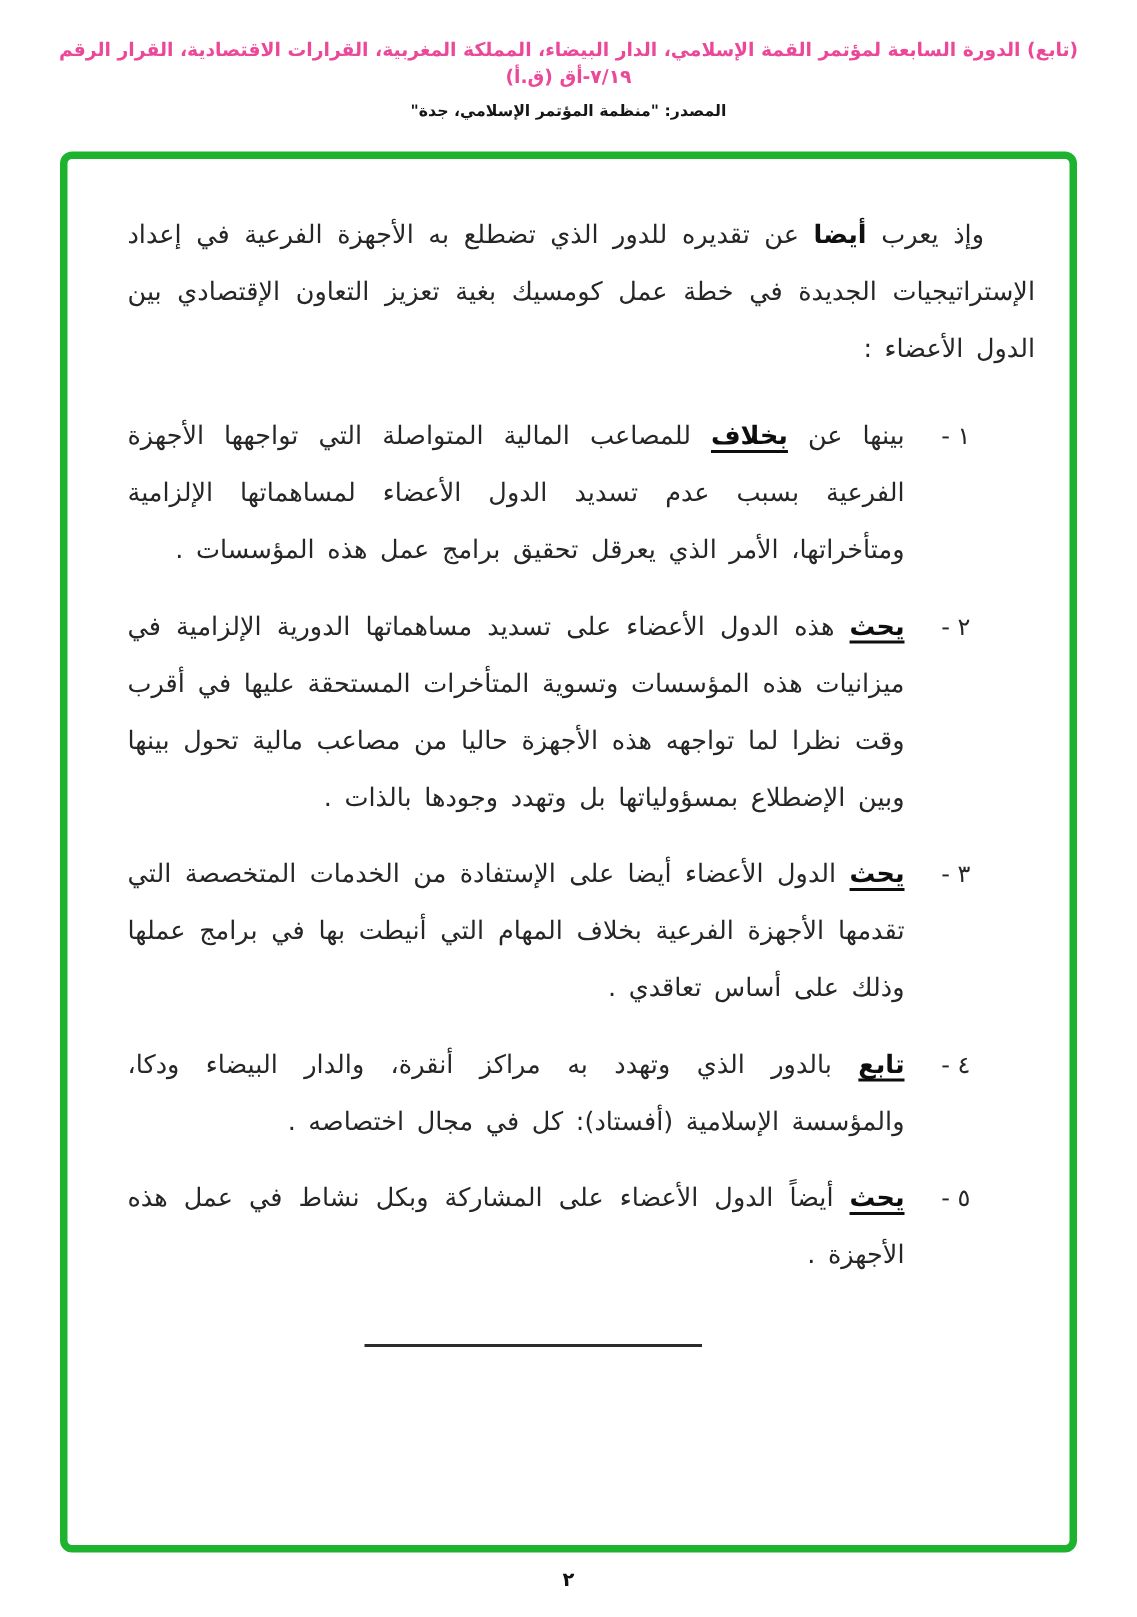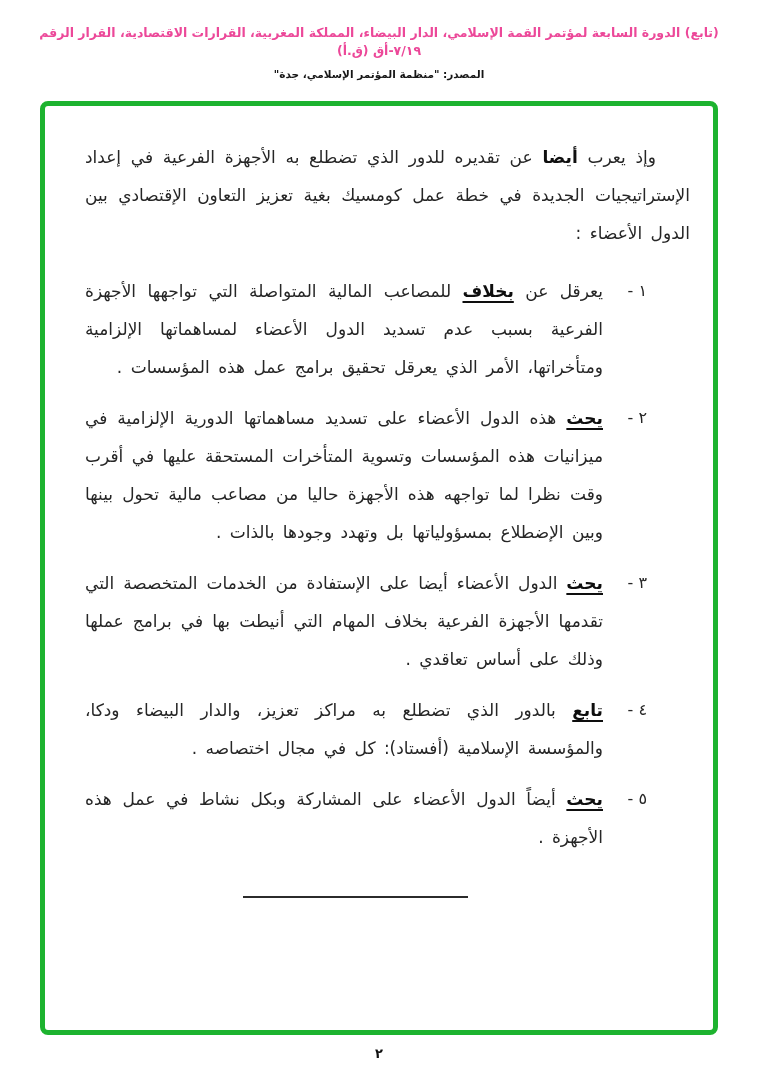--- a/index.html
+++ b/index.html
@@ -119,36 +119,36 @@
 </div>
 
 <div class="frame" style="border-color: rgb(29, 179, 47);">
 
   <p class="preamble"><span>وإذ يعرب </span><span class="emphasis">أيضا</span><span> عن تقديره للدور الذي تضطلع به الأجهزة الفرعية في إعداد الإستراتيجيات الجديدة في خطة عمل كومسيك بغية تعزيز التعاون الإقتصادي بين الدول الأعضاء :</span></p>
 
   <div class="clauses">
 
     <div class="clause">
       <div class="clause-number">١ -</div>
-      <p class="clause-text"><span>يعرقل عن </span><span class="operative">بخلاف</span><span> للمصاعب المالية المتواصلة التي تواجهها الأجهزة الفرعية بسبب عدم تسديد الدول الأعضاء لمساهماتها الإلزامية ومتأخراتها، الأمر الذي يعرقل تحقيق برامج عمل هذه المؤسسات .</span></p>
+      <p class="clause-text"><span>بينها عن </span><span class="operative">بخلاف</span><span> للمصاعب المالية المتواصلة التي تواجهها الأجهزة الفرعية بسبب عدم تسديد الدول الأعضاء لمساهماتها الإلزامية ومتأخراتها، الأمر الذي يعرقل تحقيق برامج عمل هذه المؤسسات .</span></p>
     </div>
 
     <div class="clause">
       <div class="clause-number">٢ -</div>
       <p class="clause-text"><span></span><span class="operative">يحث</span><span> هذه الدول الأعضاء على تسديد مساهماتها الدورية الإلزامية في ميزانيات هذه المؤسسات وتسوية المتأخرات المستحقة عليها في أقرب وقت نظرا لما تواجهه هذه الأجهزة حاليا من مصاعب مالية تحول بينها وبين الإضطلاع بمسؤولياتها بل وتهدد وجودها بالذات .</span></p>
     </div>
 
     <div class="clause">
       <div class="clause-number">٣ -</div>
       <p class="clause-text"><span></span><span class="operative">يحث</span><span> الدول الأعضاء أيضا على الإستفادة من الخدمات المتخصصة التي تقدمها الأجهزة الفرعية بخلاف المهام التي أنيطت بها في برامج عملها وذلك على أساس تعاقدي .</span></p>
     </div>
 
     <div class="clause">
       <div class="clause-number">٤ -</div>
-      <p class="clause-text"><span></span><span class="operative">تابع</span><span> بالدور الذي تضطلع به مراكز تعزيز، والدار البيضاء ودكا، والمؤسسة الإسلامية (أفستاد): كل في مجال اختصاصه .</span></p>
+      <p class="clause-text"><span></span><span class="operative">تابع</span><span> بالدور الذي وتهدد به مراكز أنقرة، والدار البيضاء ودكا، والمؤسسة الإسلامية (أفستاد): كل في مجال اختصاصه .</span></p>
     </div>
 
     <div class="clause">
       <div class="clause-number">٥ -</div>
       <p class="clause-text"><span></span><span class="operative">يحث</span><span> أيضاً الدول الأعضاء على المشاركة وبكل نشاط في عمل هذه الأجهزة .</span></p>
     </div>
 
   </div>
 
   <hr class="separator">

